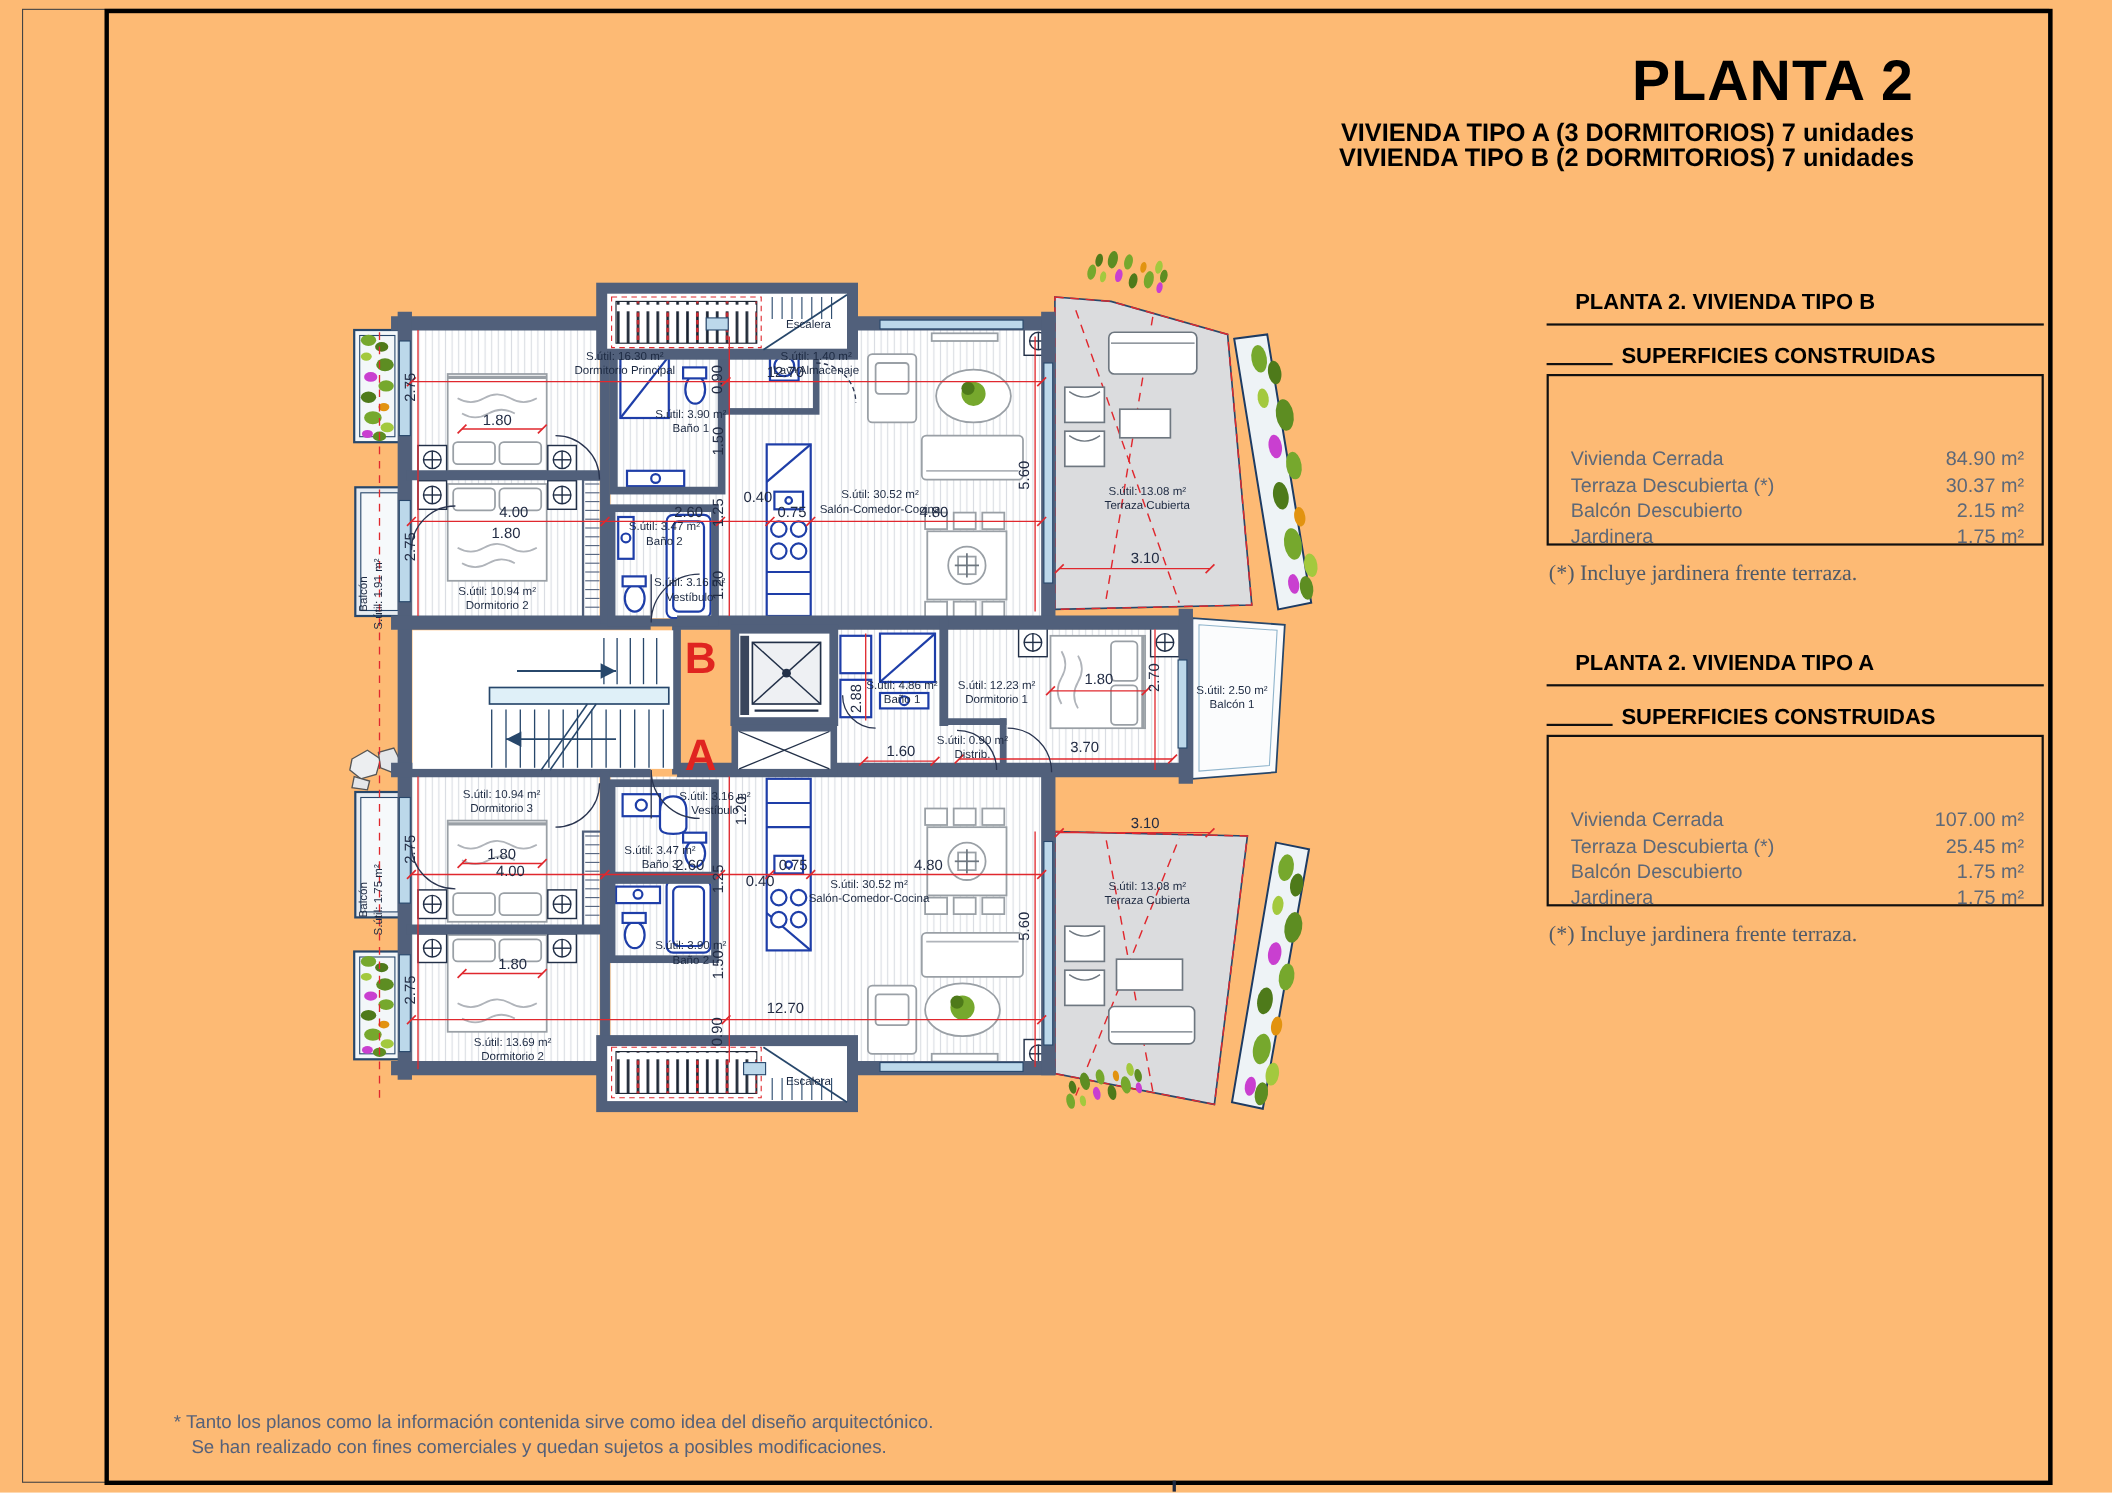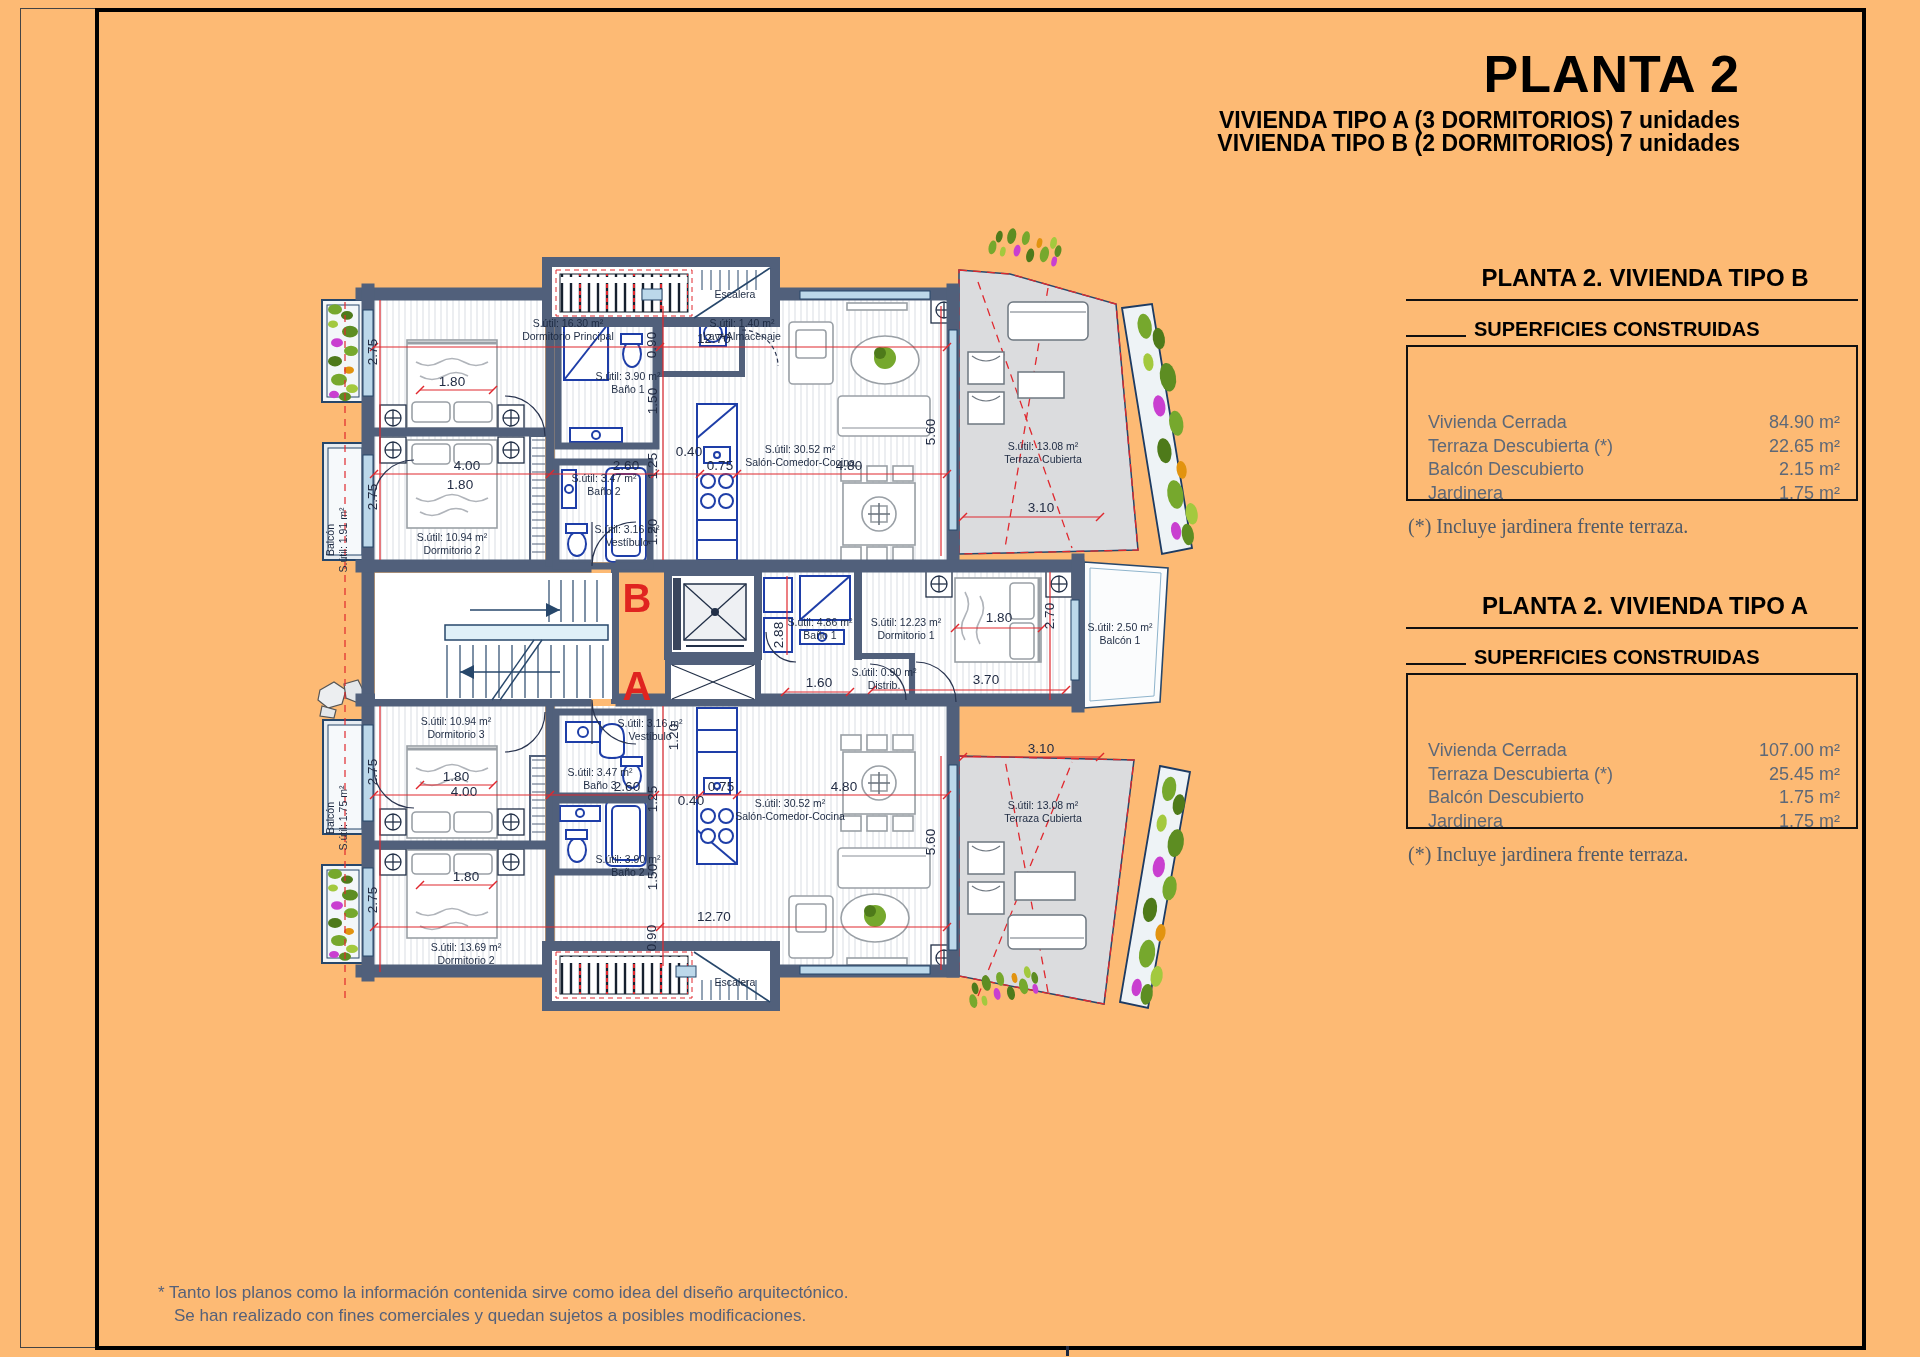--- a/index.html
+++ b/index.html
@@ -6,21 +6,21 @@
   .sheet{position:relative;width:1920px;height:1357px;background:#fdba74;overflow:hidden;}
   .outer-frame{position:absolute;left:20px;top:8px;width:1841px;height:1338px;border:1px solid #444;}
   .main-frame{position:absolute;left:95px;top:8px;width:1763px;height:1334px;border:4px solid #000;}
   .fold-tick{position:absolute;left:1066px;top:1346px;width:3px;height:10px;background:#1c2840;}
 
   .title-block{position:absolute;right:180px;top:48px;text-align:right;color:#000;}
   .title-main{font-size:52px;font-weight:700;letter-spacing:1px;line-height:1;}
   .title-sub{font-size:23px;font-weight:700;line-height:23px;margin-top:9px;}
 
   .sumbox{position:absolute;left:1406px;width:452px;color:#000;}
-  .sb-head{font-size:24px;font-weight:700;padding-left:26px;text-align:center;}
+  .sb-head{font-size:20px;font-weight:700;padding-left:26px;}
   .sb-rule{border-top:2.5px solid #111;margin-top:7px;}
   .sb-sub{display:flex;align-items:flex-end;margin-top:17px;font-size:20px;font-weight:700;}
   .sb-sub::before{content:"";flex:0 0 60px;border-bottom:2.5px solid #111;margin:0 8px 4px 0;}
   .sb-body{border:2.5px solid #111;height:156px;margin-top:4px;padding:64px 16px 0 20px;box-sizing:border-box;}
   .sb-row{display:flex;justify-content:space-between;font-size:18px;line-height:23.5px;color:#5d6878;}
   .sb-note{font-size:20px;color:#4f5a68;margin-top:14px;padding-left:2px;font-family:Liberation Serif, serif;}
 
   .footer-note{position:absolute;left:158px;top:1258px;font-size:17px;color:#55617a;line-height:23px;margin-top:23px;}
   .footer-note .l2{padding-left:16px;}
 
@@ -49,21 +49,21 @@
     <div class="sb-sub">
         <span>SUPERFICIES CONSTRUIDAS</span>
       </div>
     <div class="sb-body">
       <div class="sb-row">
           <span>Vivienda Cerrada</span>
           <span>84.90 m²</span>
         </div>
       <div class="sb-row">
           <span>Terraza Descubierta (*)</span>
-          <span>22.65 m²</span>
+          <span>30.37 m²</span>
         </div>
       <div class="sb-row">
           <span>Balcón Descubierto</span>
           <span>2.15 m²</span>
         </div>
       <div class="sb-row">
           <span>Jardinera</span>
           <span>1.75 m²</span>
         </div>
     </div>

